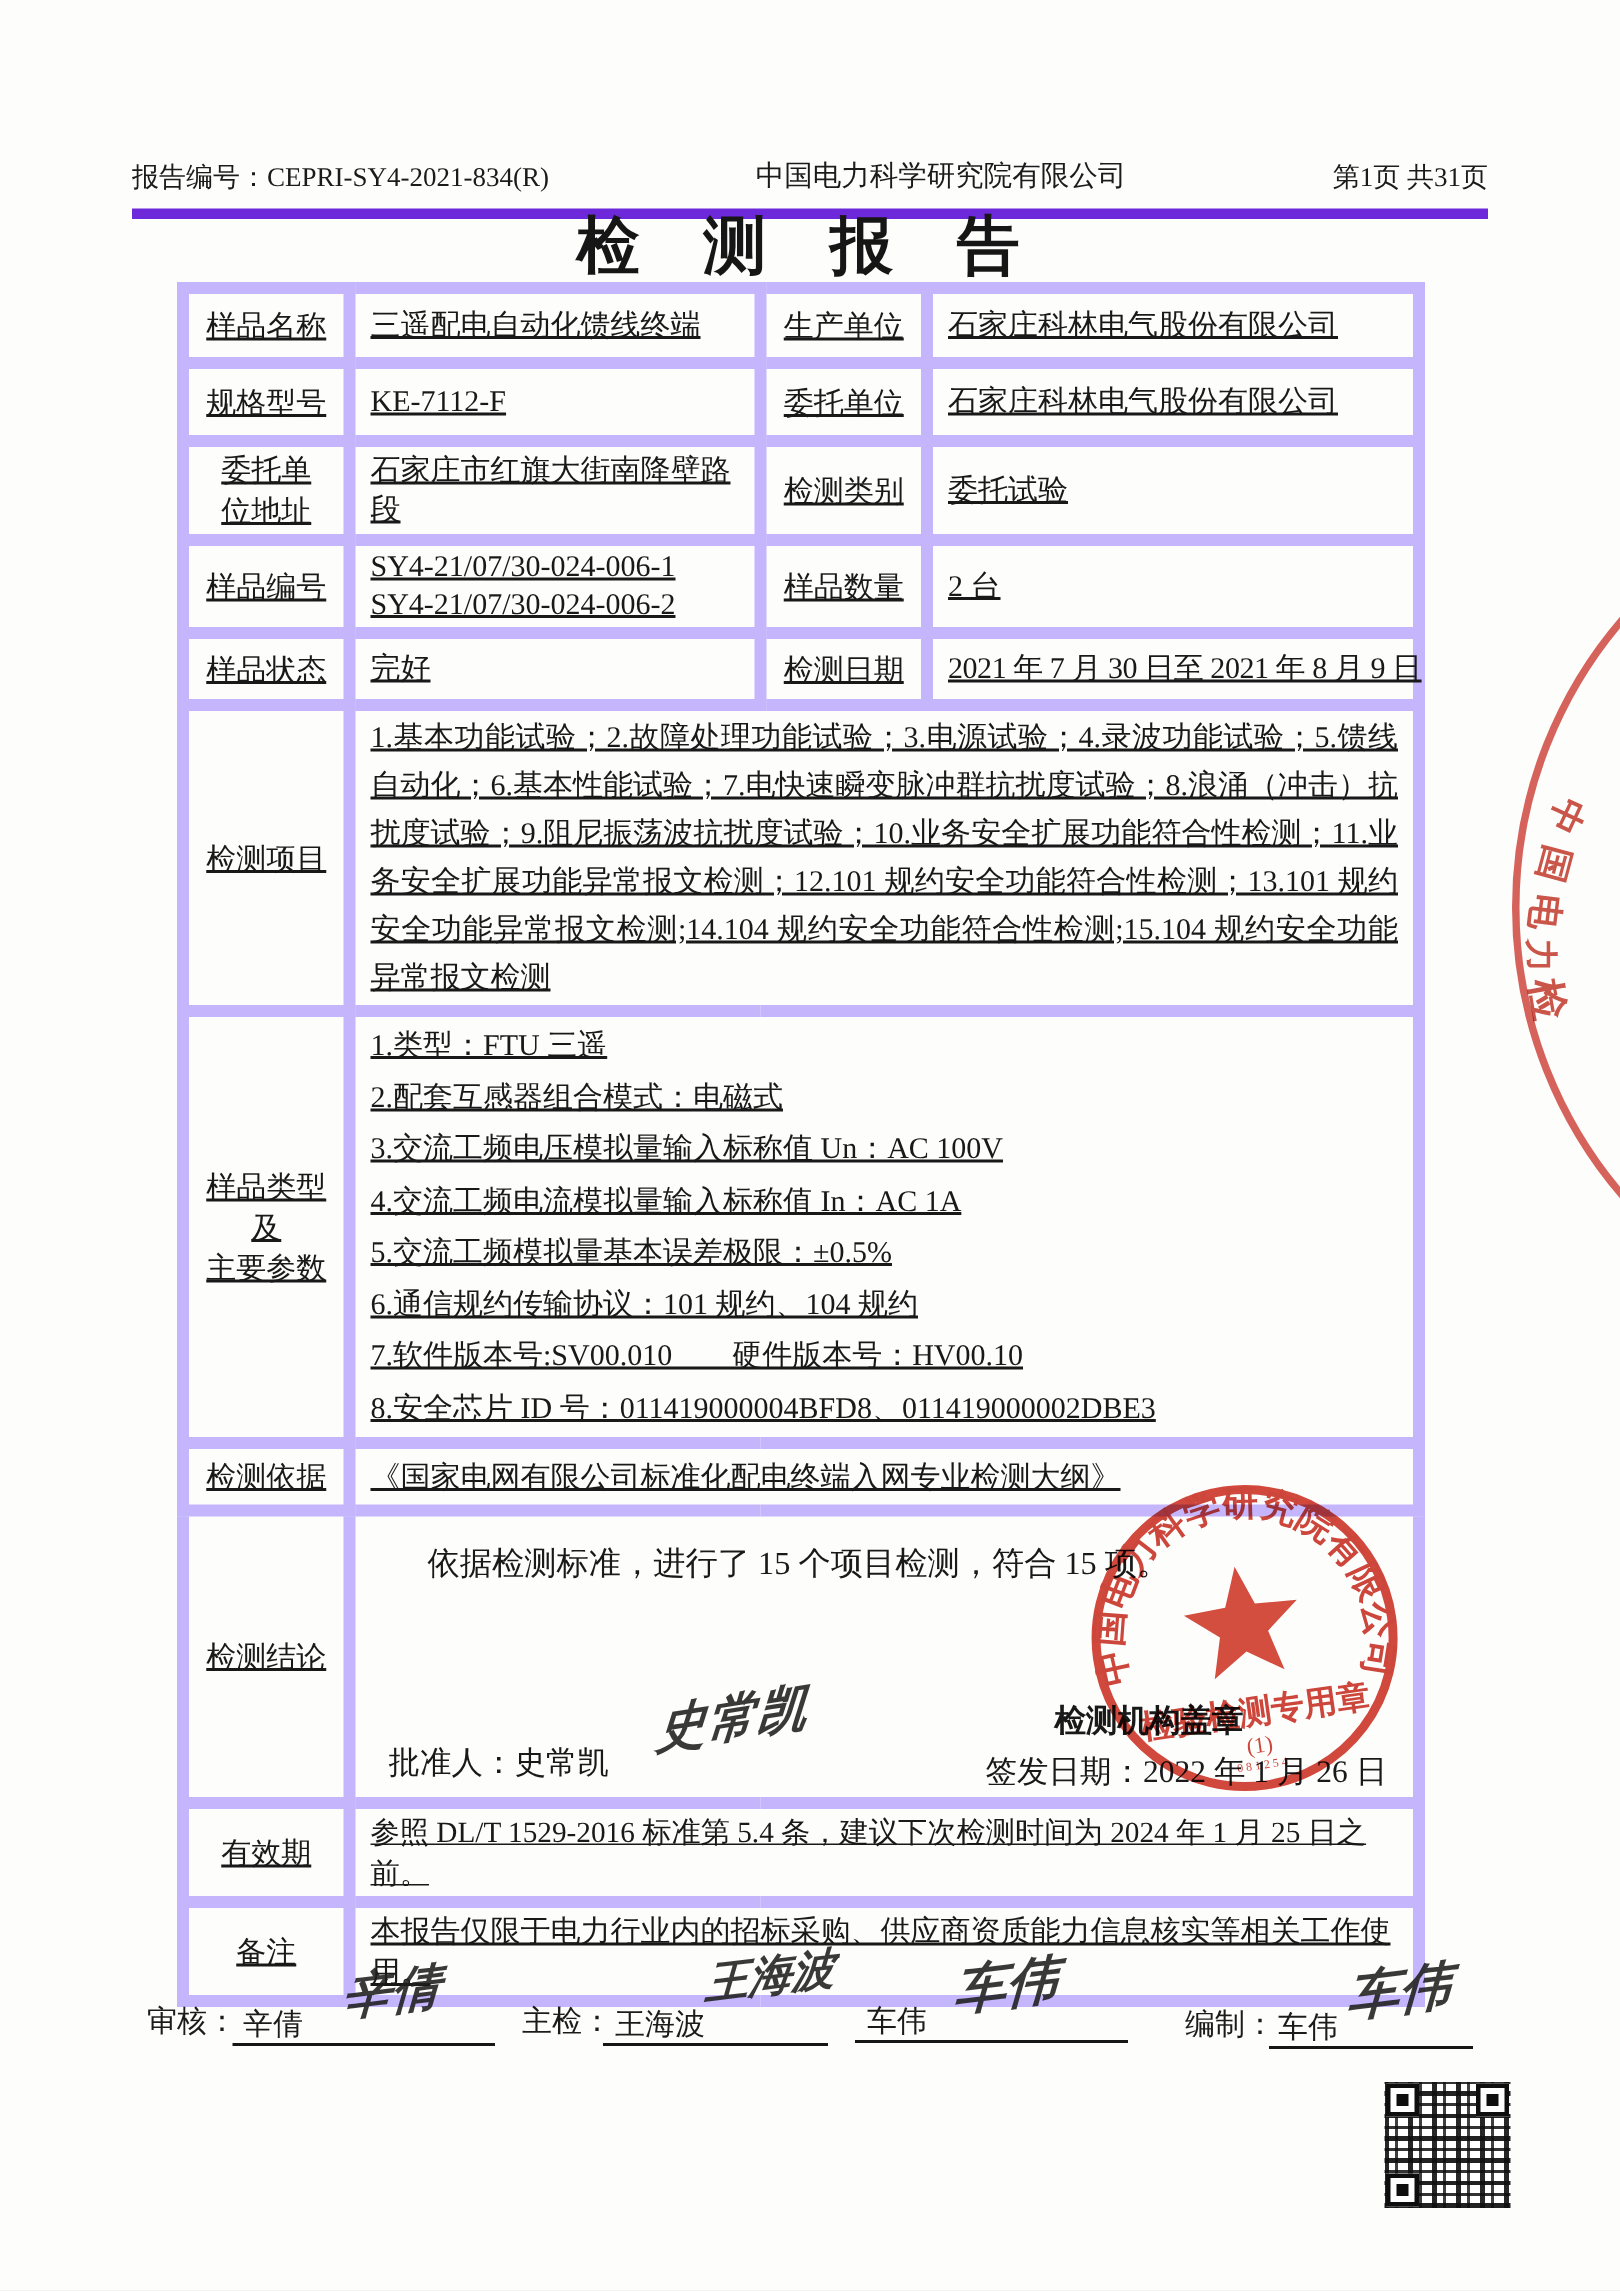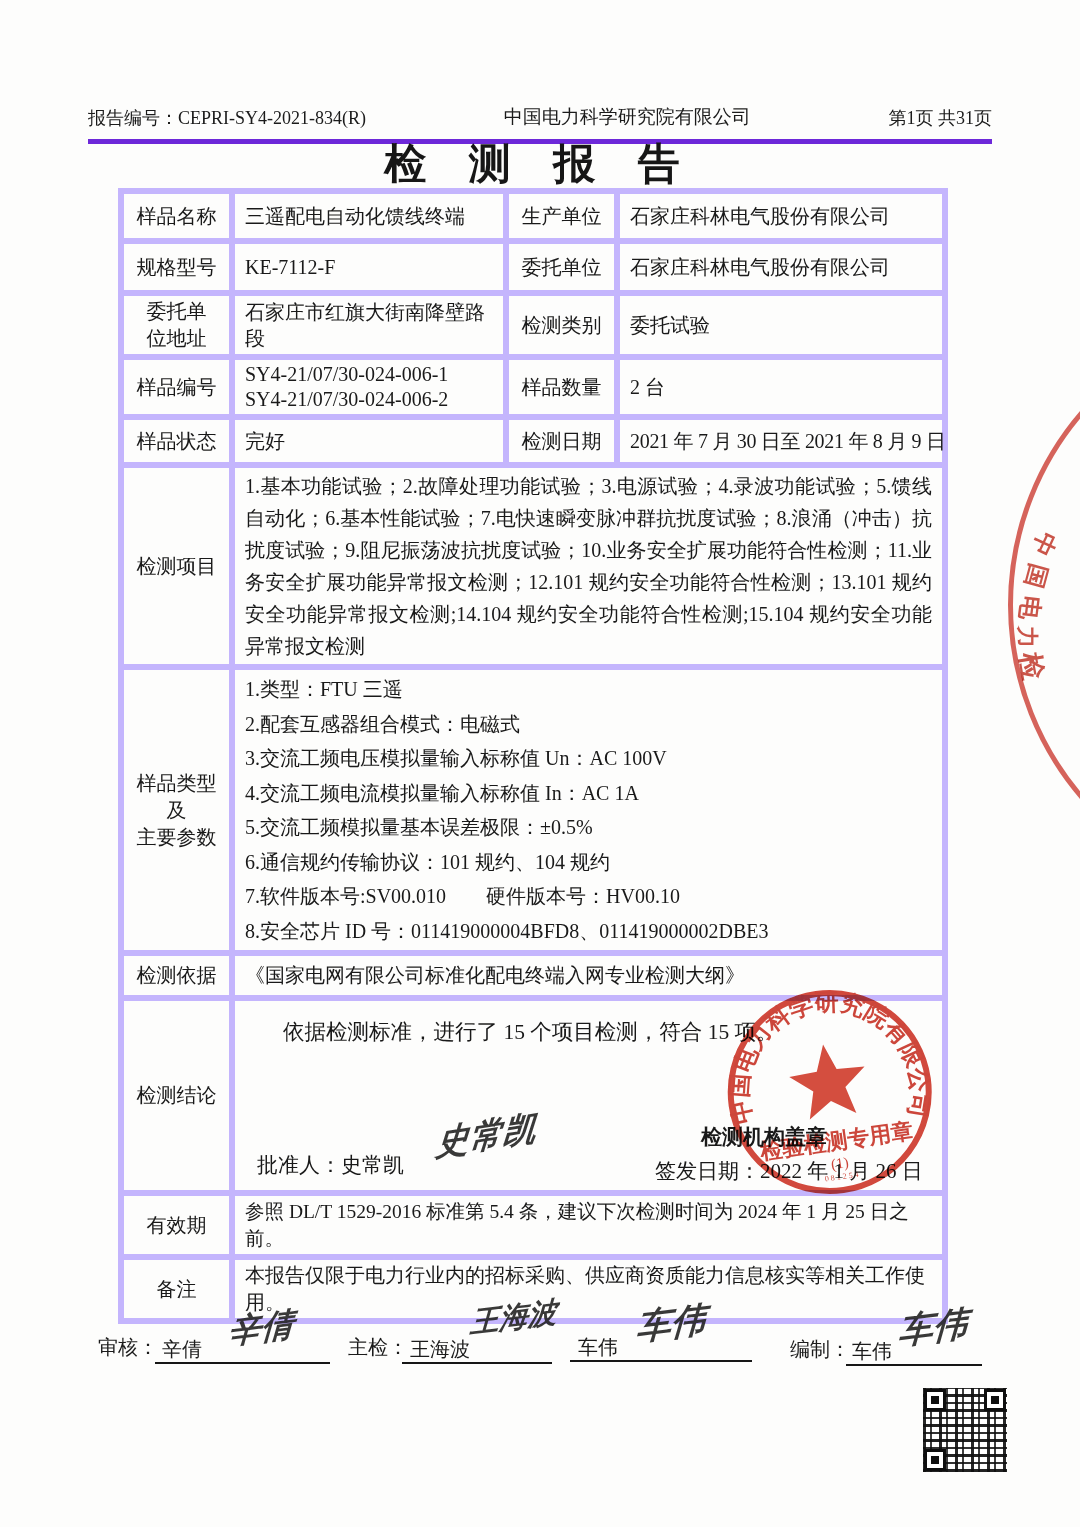--- a/index.html
+++ b/index.html
@@ -5,37 +5,37 @@
   html,body{margin:0;padding:0;background:#e9e9e7;}
   .page{
     position:relative; width:1080px; height:1527px; margin:0 auto;
     background:#fdfdfc; overflow:hidden; color:#1b1b1b;
     font-family:"Liberation Serif","DejaVu Serif",serif;
   }
   
   .hdr{
     position:absolute; left:88px; top:104px; width:904px;
     display:flex; justify-content:space-between; align-items:flex-end;
-    padding-bottom:9px; border-bottom:5px solid #6d28d9;
+    padding-bottom:9px; border-bottom:7px solid #6d28d9;
     font-size:18px;
   }
   .hdr .mid{font-size:19px;}
   .title{
     position:absolute; left:0; top:136px; width:100%;
     text-align:center; font-size:42px; font-weight:bold;
     letter-spacing:16px; color:#161616;
   }
   
   table.rep{
     position:absolute; left:118px; top:188px; width:824px;
     border-collapse:collapse; table-layout:fixed;
   }
   table.rep td{
-    border:6px solid #c4b5fd; font-size:20px; color:#191919;
-    padding:2px 10px; vertical-align:middle;
+    border:8px solid #c4b5fd; font-size:20px; color:#191919;
+    padding:2px 10px; vertical-align:middle;text-decoration:underline;
   }
   td.lab{ text-align:center; white-space:pre-line; padding:2px 4px; }
   td.val{ white-space:pre-line; line-height:26px;}
   td.tight{ font-size:18.5px; letter-spacing:-0.3px; white-space:nowrap; padding-left:8px;margin-top:16px;}
   tr.r1{height:50px;} tr.r2{height:52px;} tr.r3{height:60px;}
   tr.r4{height:47px;} tr.r5{height:55px;} tr.r6{height:48px;}
   tr.r7{height:167px;} tr.r8{height:283px;} tr.r9{height:45px;border-radius:14px;}
   tr.r10{height:195px;} tr.r11{height:42px;} tr.r12{height:48px;}
   .items-text{ line-height:32px; font-size:20px; text-align:justify; }
   .param-line{ line-height:34.5px; font-size:20px; }

